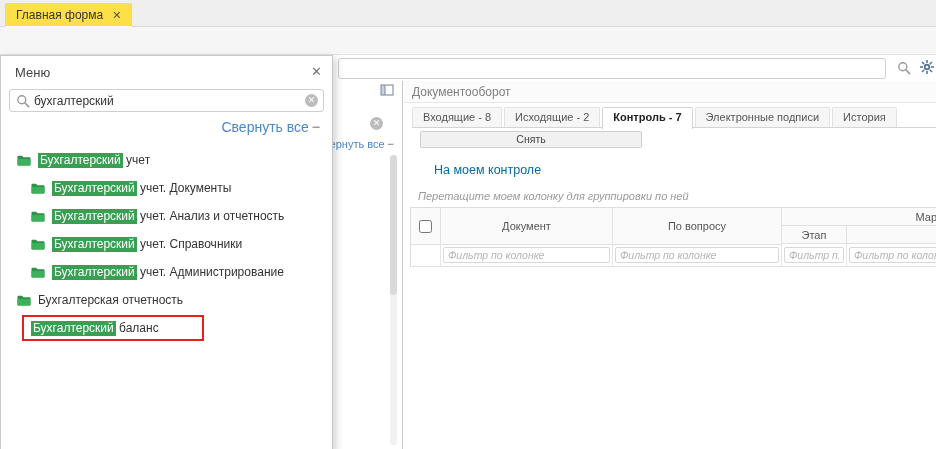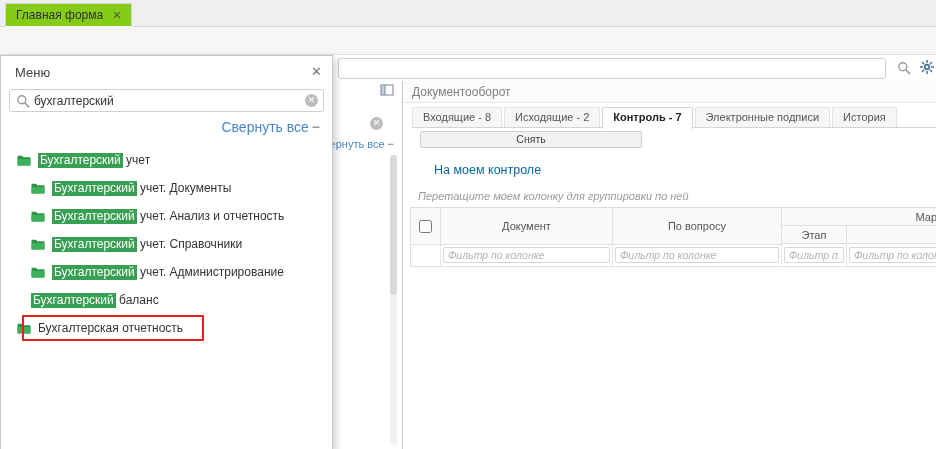--- a/index.html
+++ b/index.html
@@ -5,21 +5,21 @@
   * { margin:0; padding:0; box-sizing:border-box; }
   html,body { width:936px; height:449px; }
   body {
     position:relative; overflow:hidden; background:#fff;
     font-family:"Liberation Sans","DejaVu Sans",sans-serif;
     font-size:12px; color:#333;
   }
   
   .tabstrip { position:absolute; top:0; left:0; right:0; height:27px;
     background:#efefef; border-bottom:1px solid #d8d8d8; }
-  .wintab { position:absolute; left:5px; top:3px; height:24px; background:#84cc16;
+  .wintab { position:absolute; left:5px; top:3px; height:24px; background:#fde047;
     border:1px solid #d4d4d4; border-bottom:1px solid #fff; border-radius:2px 2px 0 0;
     display:flex; align-items:center; gap:9px; padding:0 10px; font-size:12px; color:#333; }
   .wintab .x { font-size:11px; color:#555; font-weight:bold; cursor:pointer; }
   
   .toolbar { position:absolute; top:27px; left:0; right:0; height:28px;
     background:#f6f6f6; border-bottom:1px solid #e2e2e2; }
   
   .searchband { position:absolute; top:55px; left:0; right:0; height:26px; background:#fff; }
   .gsearch { position:absolute; left:338px; top:3px; width:548px; height:21px;
     border:1px solid #cfcfcf; border-radius:3px; background:#fff; font-size:12px; padding:0 6px; color:#333; }
@@ -255,28 +255,28 @@
     </div>
     <div class="mrow lvl1">
       <span class="folder">
           <svg width="14" height="11" viewBox="0 0 14 11">
             <path d="M.5 1.8C.5 1.2 1 .8 1.5.8h3.6l1.3 1.4h6.1c.6 0 1 .4 1 1v6.3c0 .6-.4 1-1 1H1.5c-.6 0-1-.4-1-1z" fill="#2e9348"></path>
             <path d="M.5 4h13v5.5c0 .6-.4 1-1 1H1.5c-.6 0-1-.4-1-1z" fill="#3cb05a"></path>
           </svg>
         </span>
       <span class="lbl"><span class="hl">Бухгалтерский</span><span> учет. Администрирование</span></span>
     </div>
+    <div class="mrow lvl0">
+      <span class="folder">
+          <svg width="14" height="11" viewBox="0 0 14 11">
+            <path d="M.5 1.8C.5 1.2 1 .8 1.5.8h3.6l1.3 1.4h6.1c.6 0 1 .4 1 1v6.3c0 .6-.4 1-1 1H1.5c-.6 0-1-.4-1-1z" fill="#2e9348"></path>
+            <path d="M.5 4h13v5.5c0 .6-.4 1-1 1H1.5c-.6 0-1-.4-1-1z" fill="#3cb05a"></path>
+          </svg>
+        </span>
+      <span class="lbl"><span>Бухгалтерская отчетность</span></span>
+    </div>
     <div class="mrow lvl1">
       <span class="lbl"><span class="hl">Бухгалтерский</span><span> баланс</span></span>
     </div>
-    <div class="mrow lvl0">
-      <span class="folder">
-          <svg width="14" height="11" viewBox="0 0 14 11">
-            <path d="M.5 1.8C.5 1.2 1 .8 1.5.8h3.6l1.3 1.4h6.1c.6 0 1 .4 1 1v6.3c0 .6-.4 1-1 1H1.5c-.6 0-1-.4-1-1z" fill="#2e9348"></path>
-            <path d="M.5 4h13v5.5c0 .6-.4 1-1 1H1.5c-.6 0-1-.4-1-1z" fill="#3cb05a"></path>
-          </svg>
-        </span>
-      <span class="lbl"><span>Бухгалтерская отчетность</span></span>
-    </div>
   </div>
 
   <div class="annot"></div>
 </div>
 
 </body></html>

